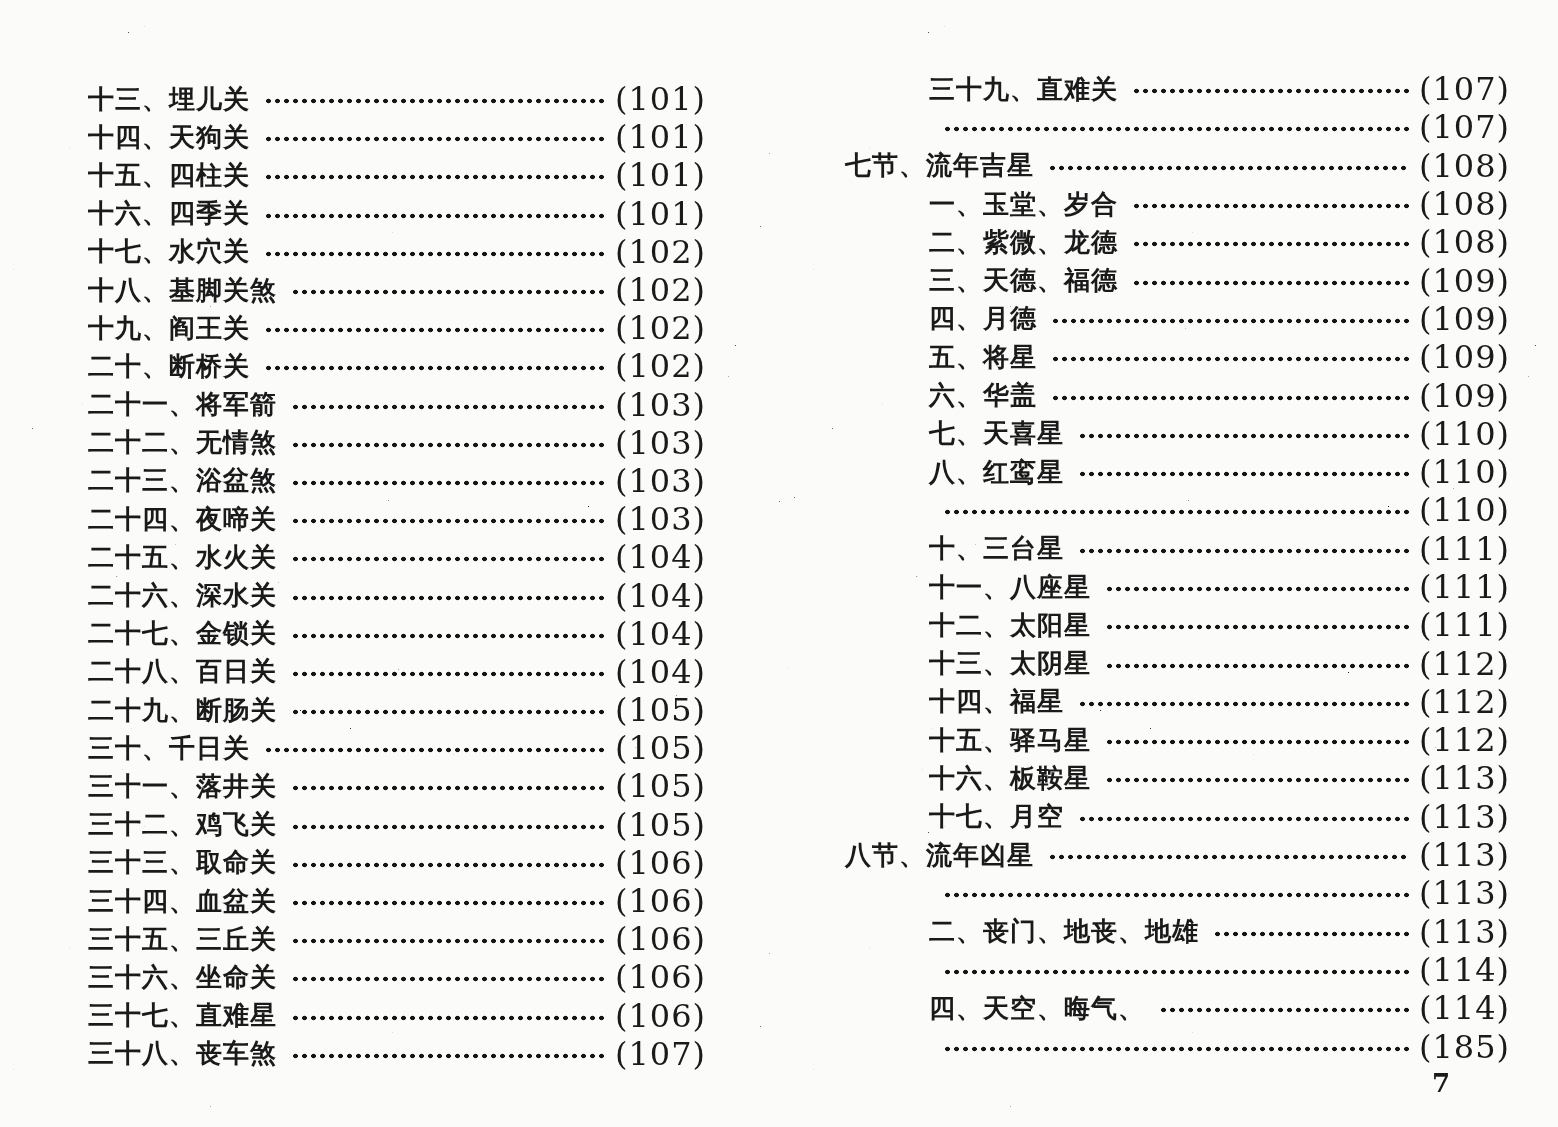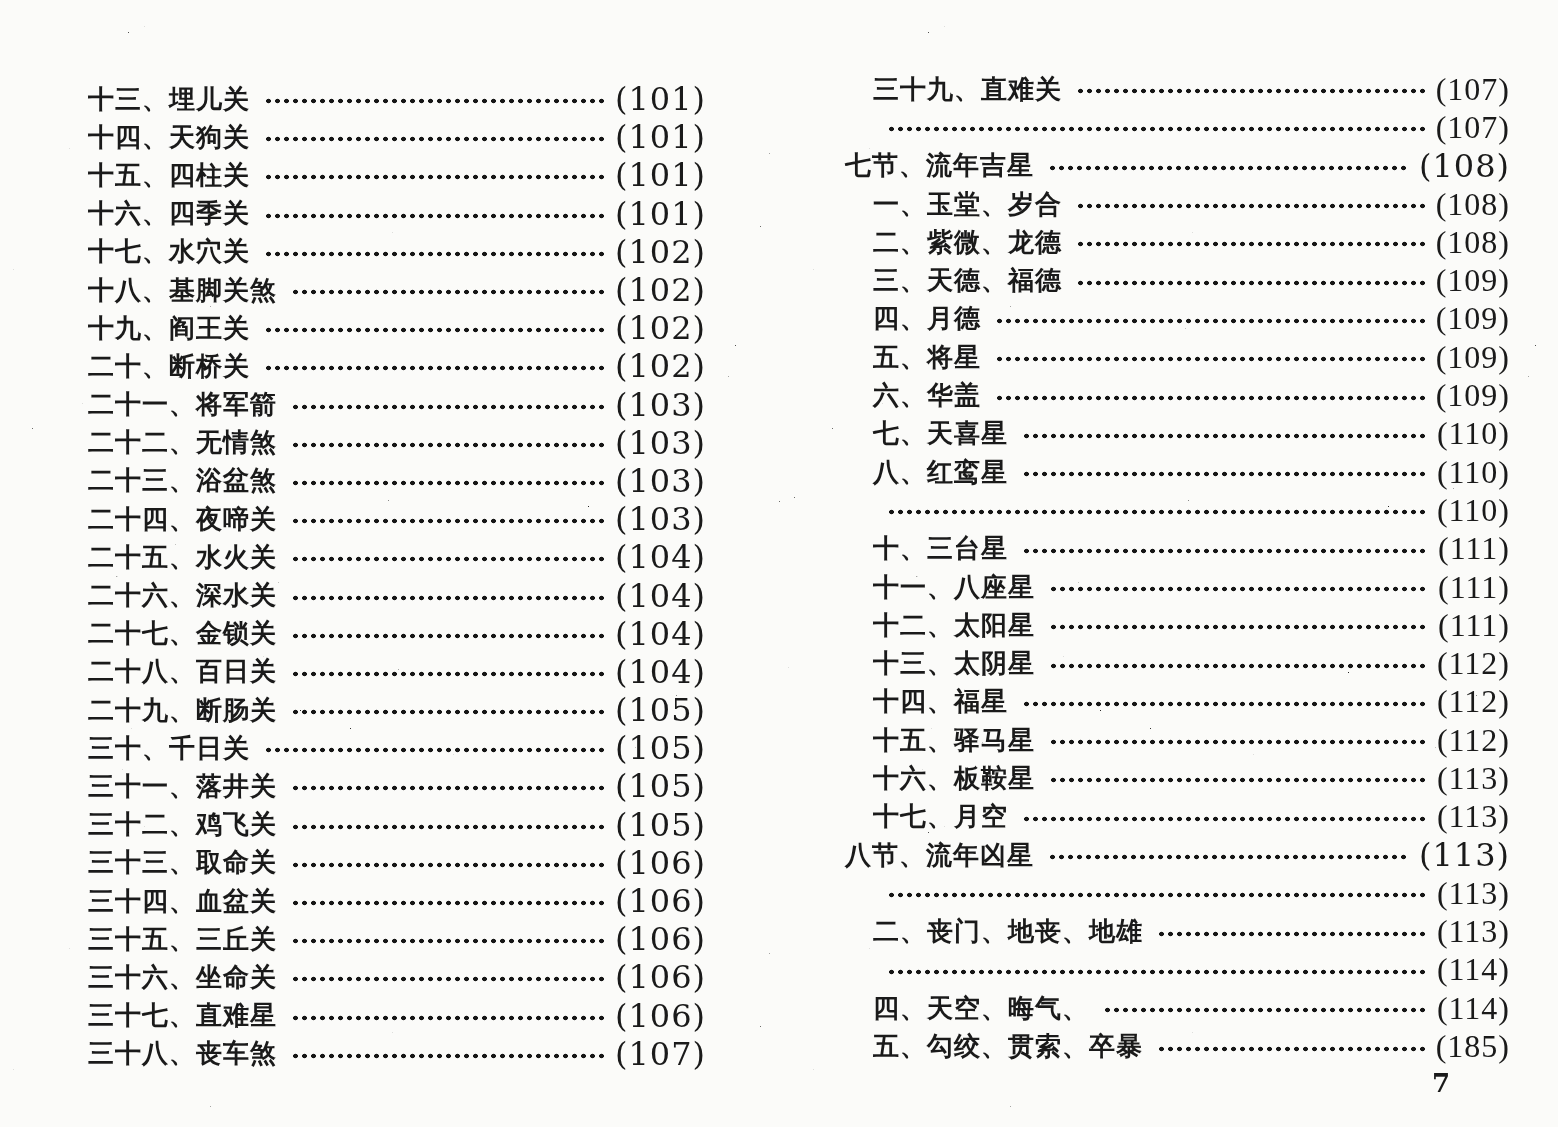--- a/index.html
+++ b/index.html
@@ -19,21 +19,21 @@
     position:absolute;z-index:2;
     display:flex;flex-direction:column;
   }
   .col-left{left:88px;top:80px;width:618px;}
   .col-right{left:845px;top:70px;width:665px;}
   .toc-row{
     display:flex;align-items:center;
     height:38.2px;
   }
   .col-right .toc-row{height:38.3px;}
-  .toc-row.indent-1{margin-left:28px;font-family:Liberation Serif, serif;}
+  .toc-row.indent-1{margin-left:84px;}
   .toc-title{
     white-space:nowrap;
     font-weight:bold;
     font-size:26px;
     letter-spacing:1px;
   }
   .toc-leader{
     flex:1;
     height:10px;
     margin:4px 10px 0 14px;
@@ -316,19 +316,18 @@
     <div class="toc-row indent-1">
     <span class="toc-leader"></span>
     <span class="toc-page">(114)</span>
   </div>
     <div class="toc-row indent-1">
     <span class="toc-title">四、天空、晦气、</span>
     <span class="toc-leader"></span>
     <span class="toc-page">(114)</span>
   </div>
     <div class="toc-row indent-1">
-    <span class="toc-title">五、勾绞、贯索、卒暴</span>
     <span class="toc-leader"></span>
     <span class="toc-page">(185)</span>
   </div>
   </div>
 
 <div class="folio">7</div>
 
 </body></html>

